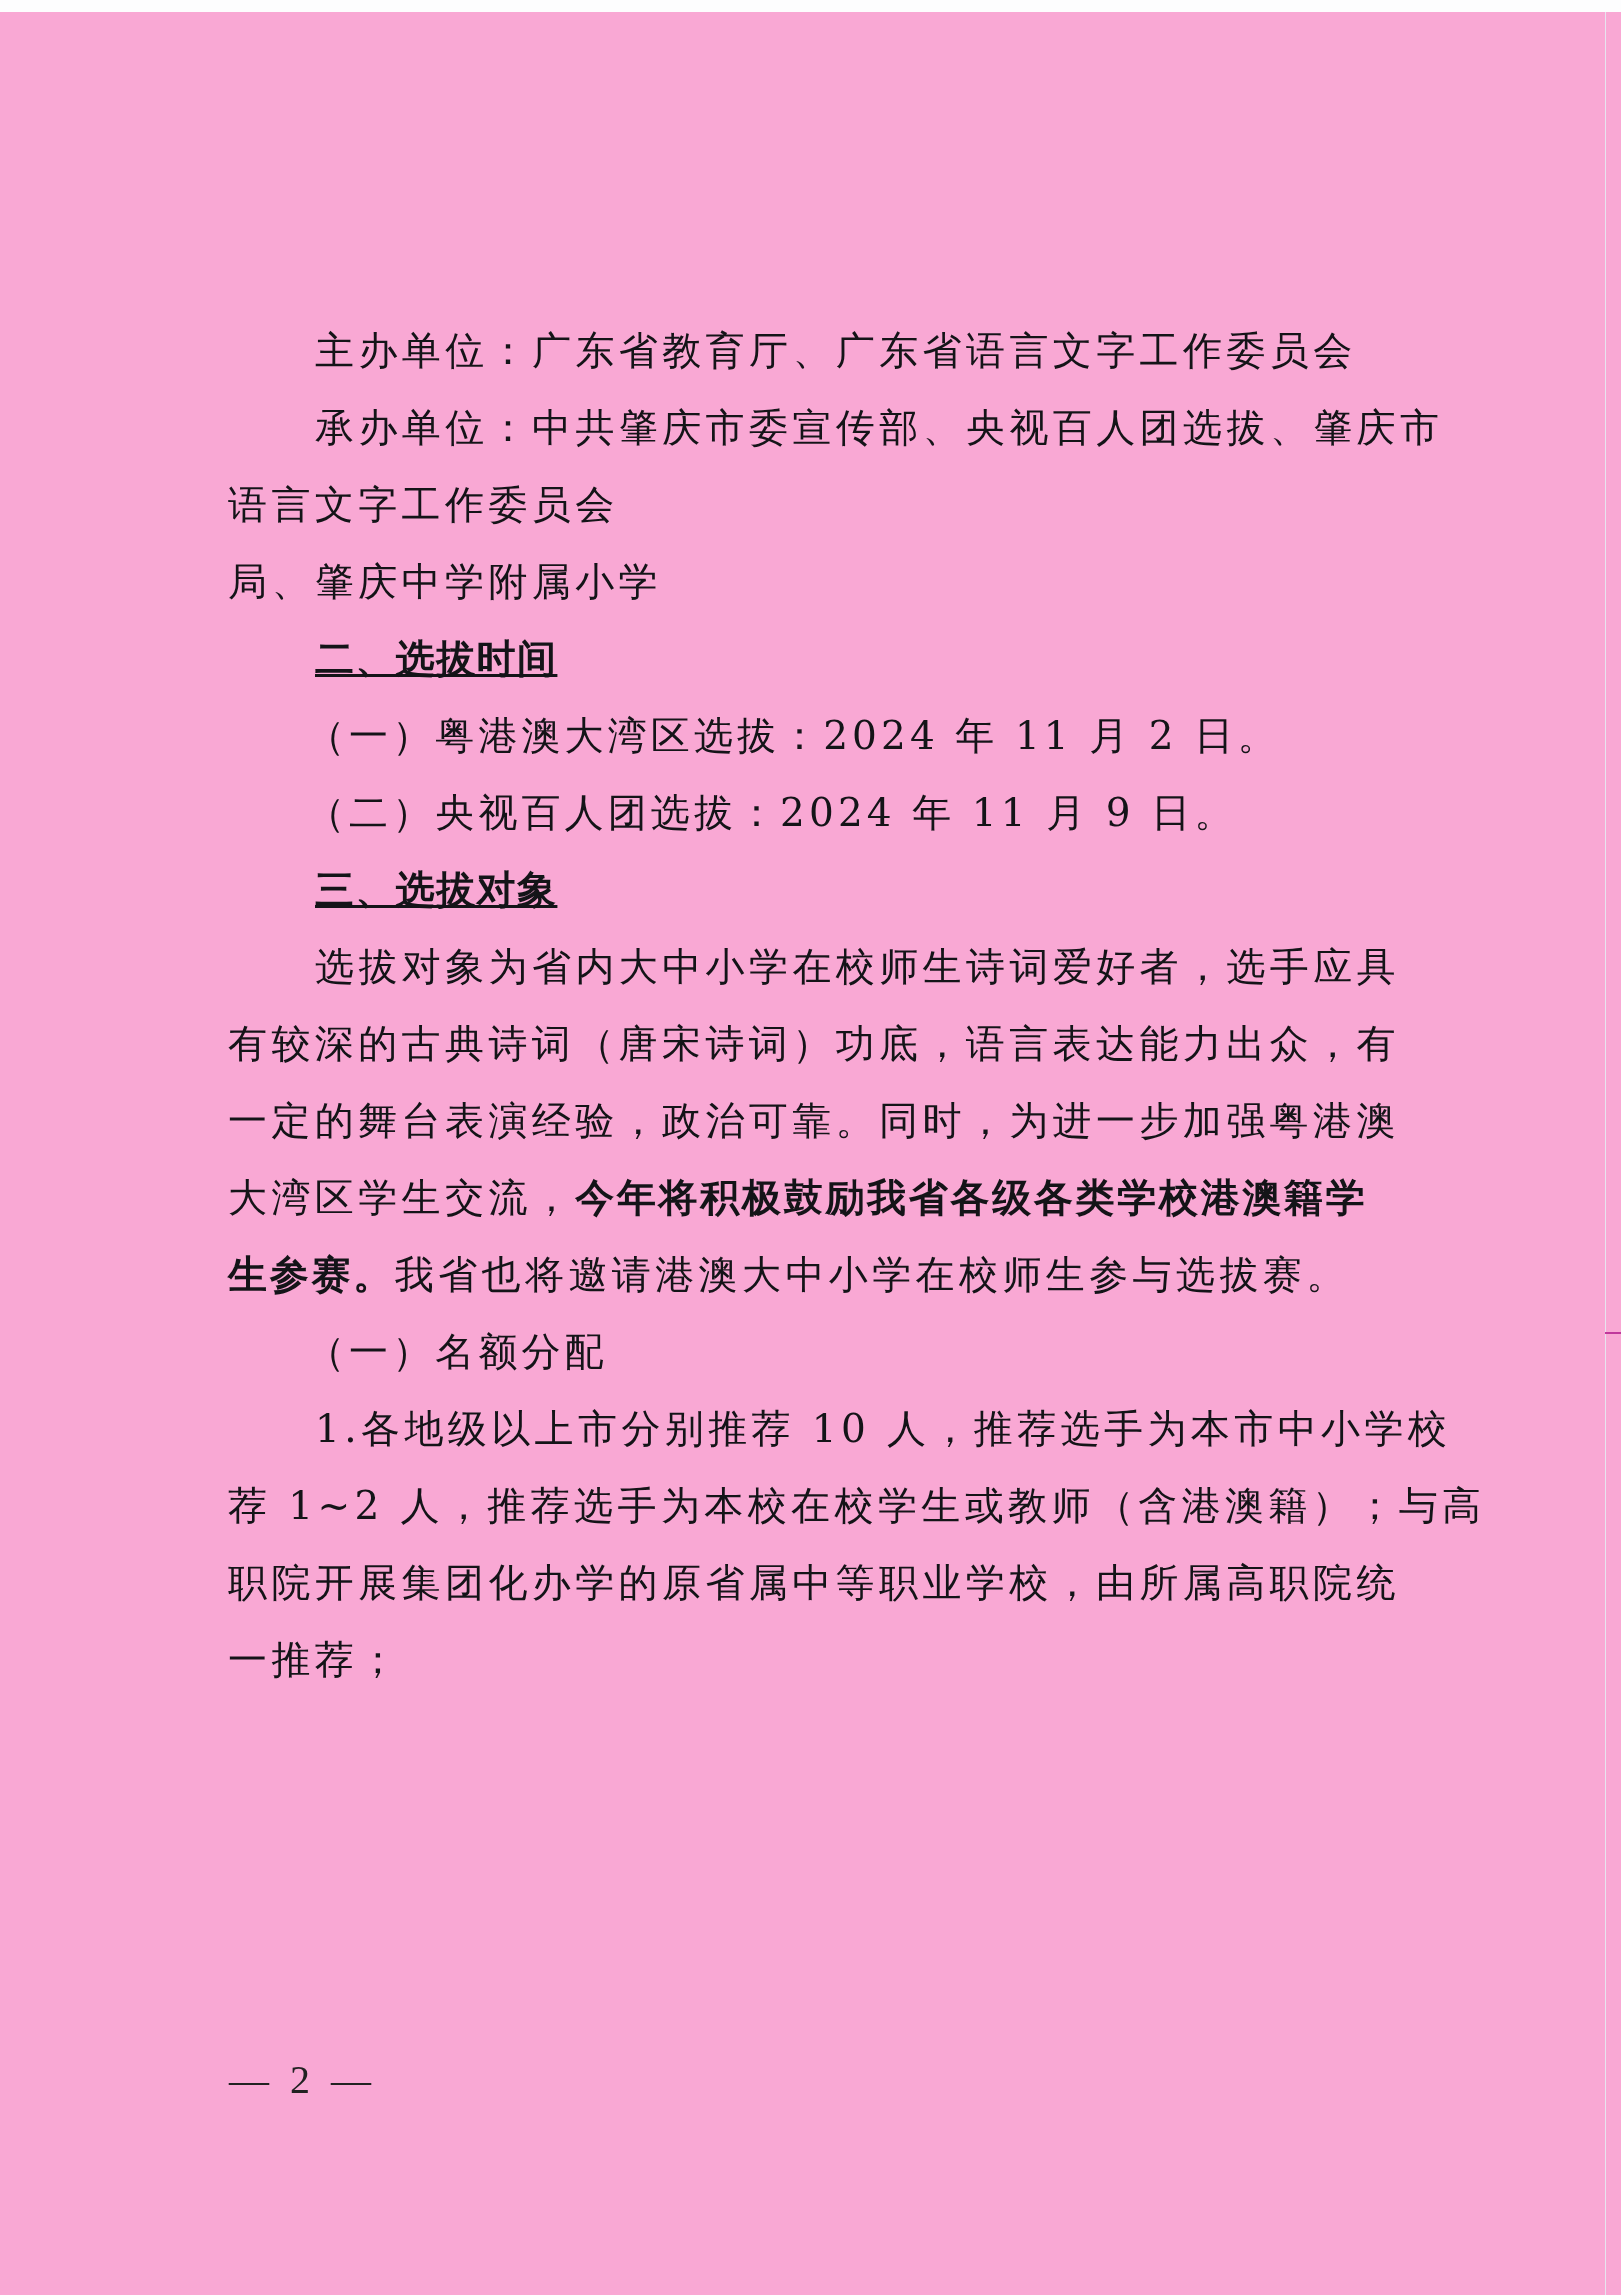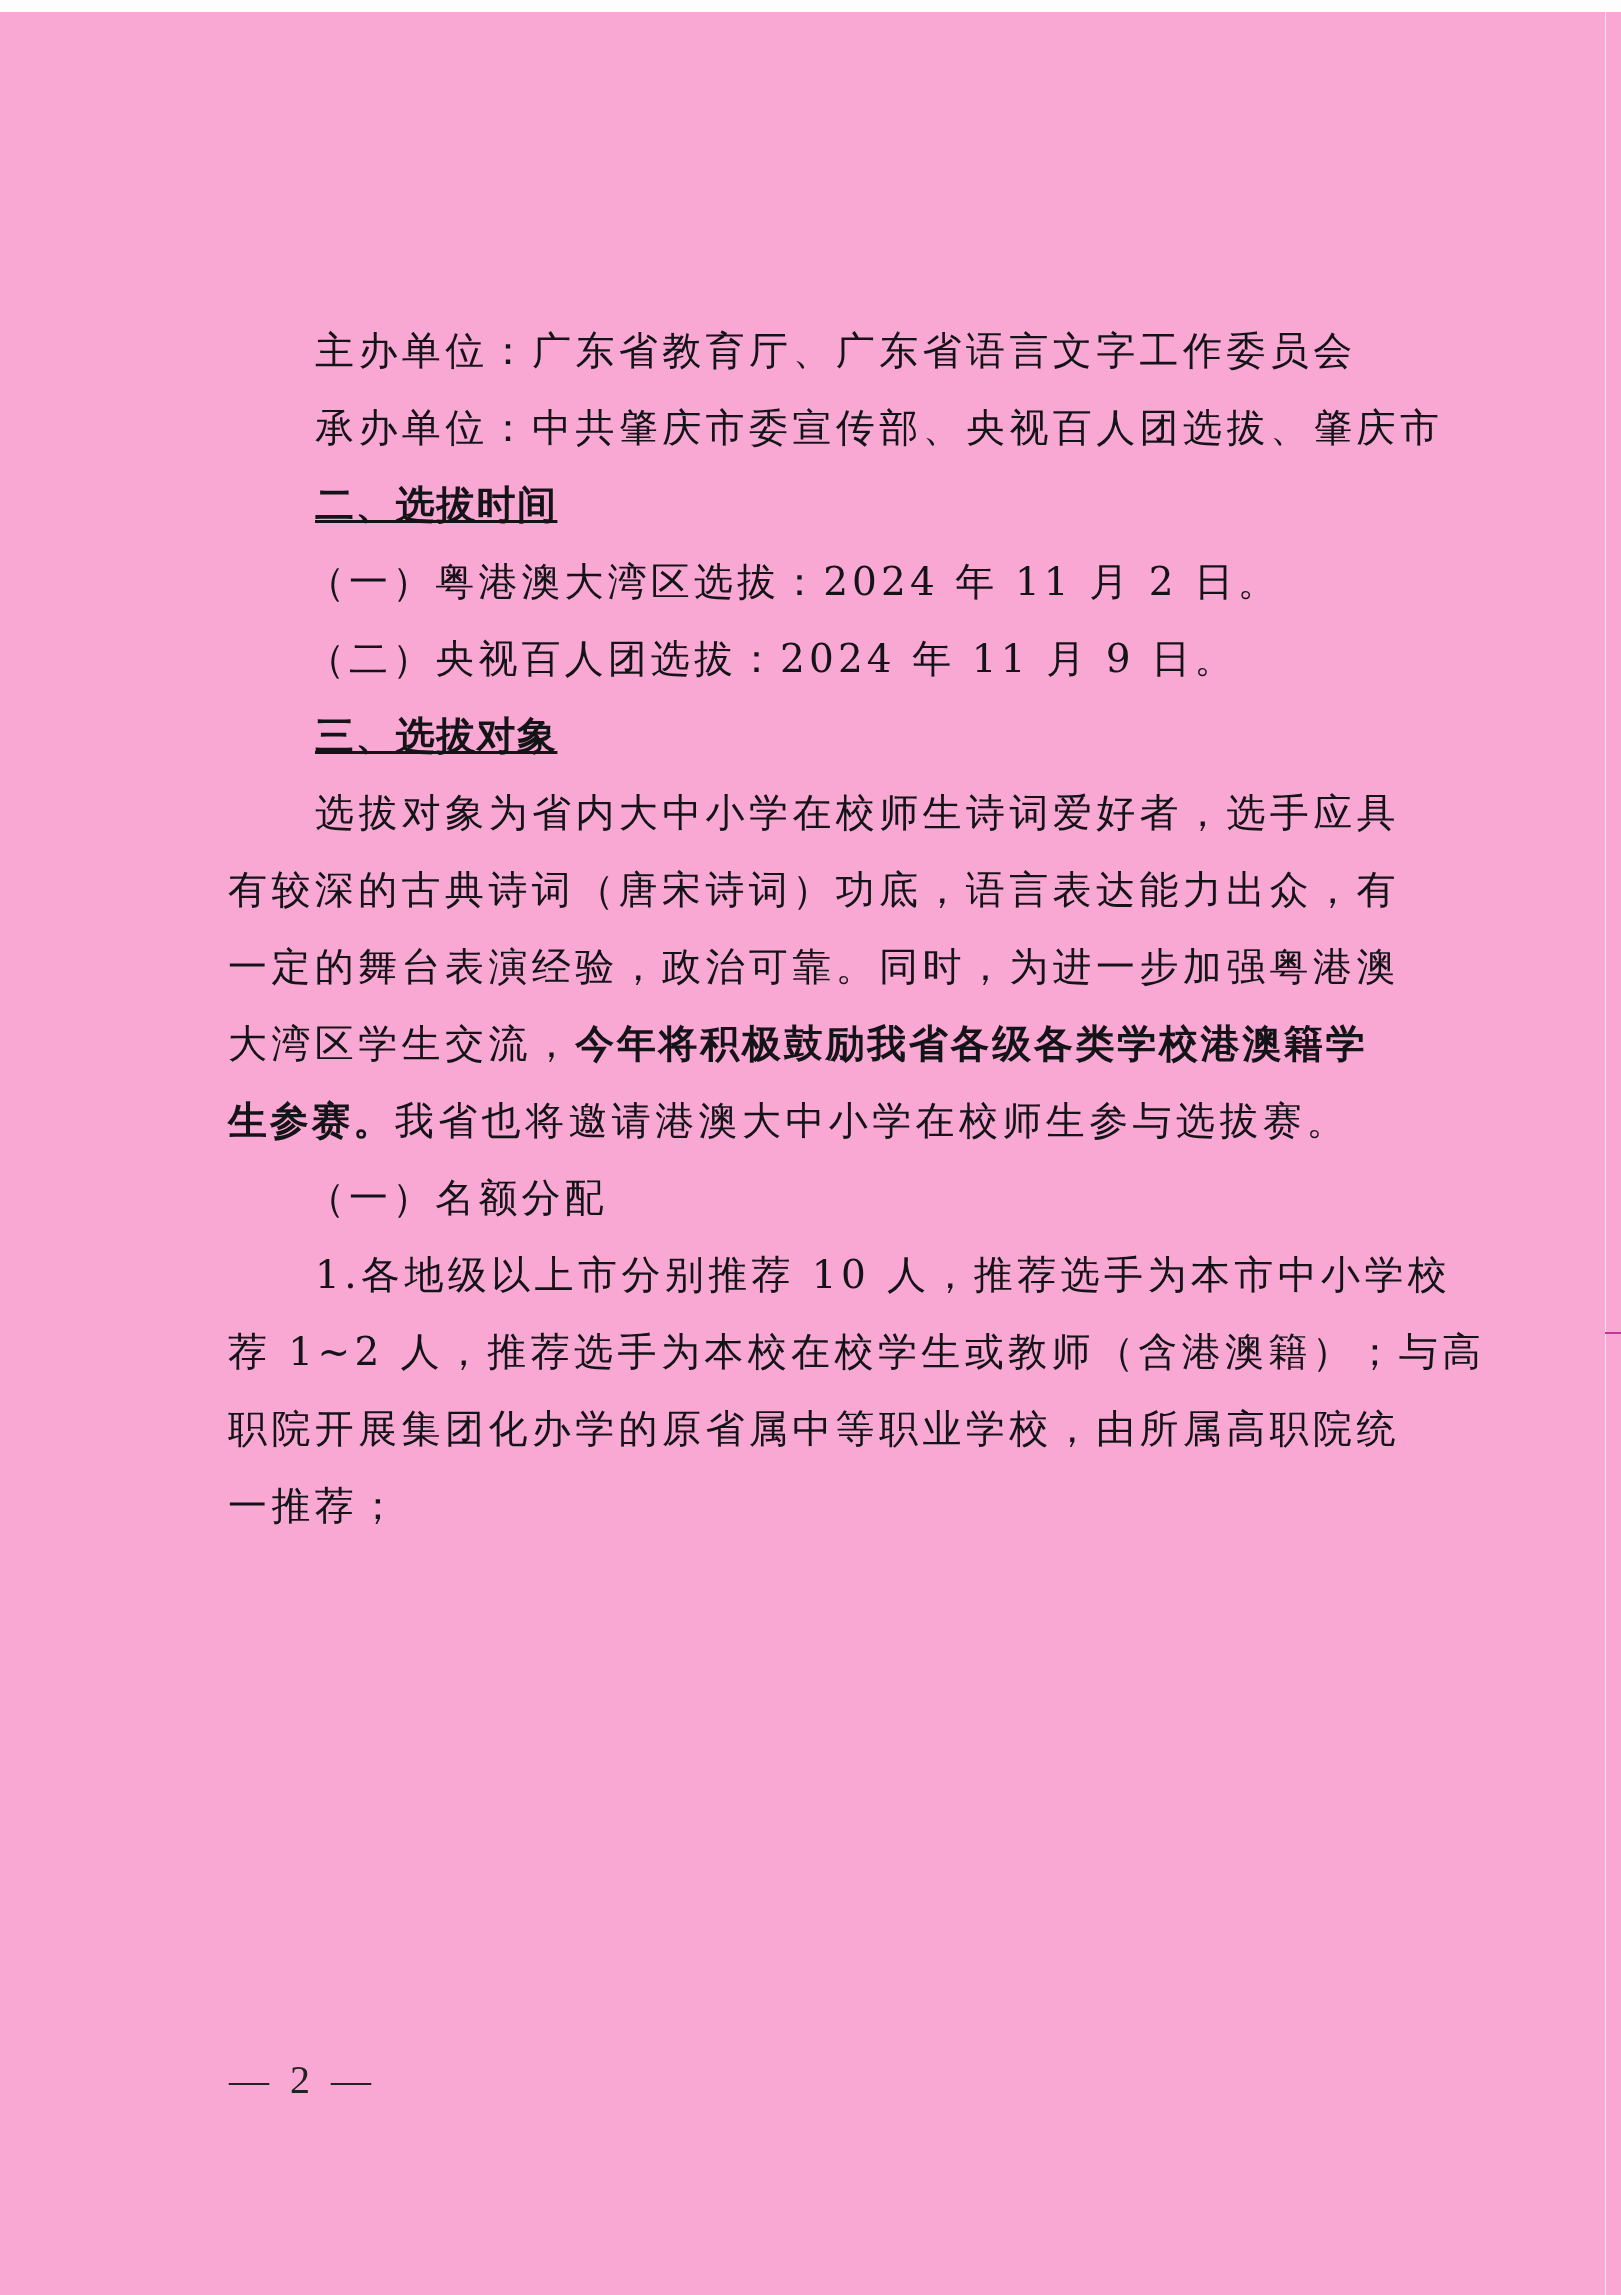--- a/index.html
+++ b/index.html
@@ -80,20 +80,22 @@
 </head>
 <body>
 
 <div class="page">
   <div class="edge-line"></div>
   <div class="edge-tick"></div>
 
   <div class="content">
     <div class="line indent">主办单位：广东省教育厅、广东省语言文字工作委员会</div>
     <div class="line indent">承办单位：中共肇庆市委宣传部、央视百人团选拔、肇庆市</div>
+    <div class="line">语言文字工作委员会</div>
+    <div class="line">局、肇庆中学附属小学</div>
 
     <div class="line indent h">二、选拔时间</div>
     <div class="line sub">（一）粤港澳大湾区选拔：2024 年 11 月 2 日。</div>
     <div class="line sub">（二）央视百人团选拔：2024 年 11 月 9 日。</div>
 
     <div class="line indent h">三、选拔对象</div>
     <div class="line indent">选拔对象为省内大中小学在校师生诗词爱好者，选手应具</div>
     <div class="line">有较深的古典诗词（唐宋诗词）功底，语言表达能力出众，有</div>
     <div class="line">一定的舞台表演经验，政治可靠。同时，为进一步加强粤港澳</div>
     <div class="line">

